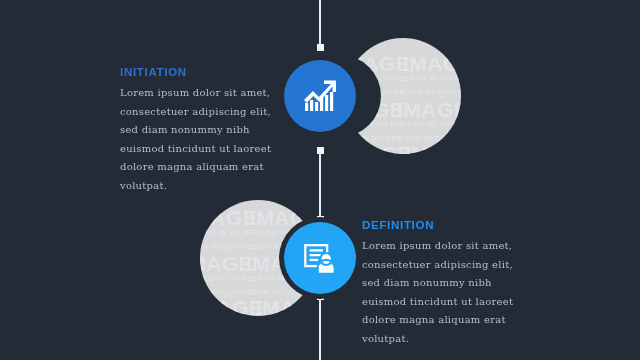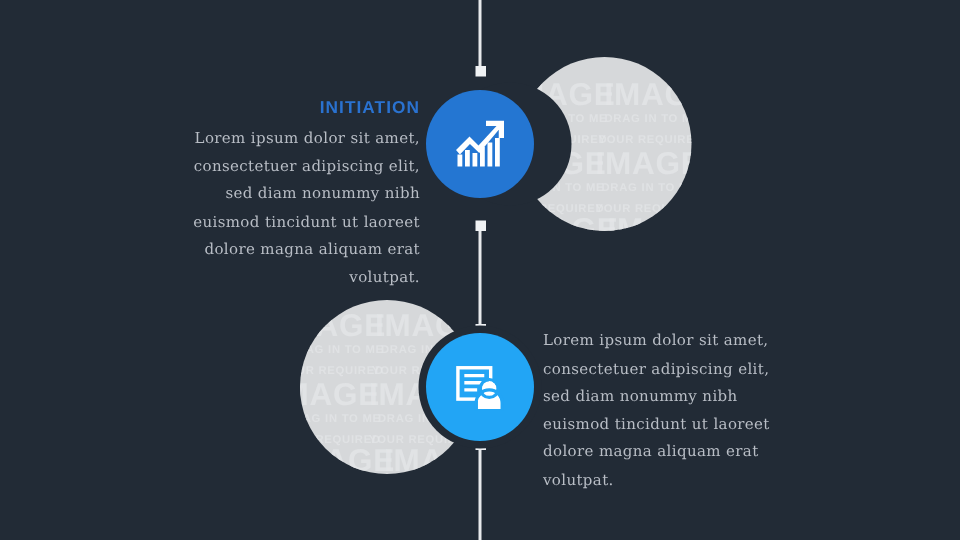--- a/index.html
+++ b/index.html
@@ -86,21 +86,21 @@
   .icon-circle.top    { left: 284px; top: 60px;  background: #2476d2; }
   .icon-circle.bottom { left: 284px; top: 222px; background: #22a5f5; }
   .icon-circle svg { display: block; }
 
   
   .txt { position: absolute; }
   .txt.top {
     left: 120px;
     top: 66px;
     width: 160px;
-    text-align: right;
+    text-align: left;
   }
   .txt.bottom {
     left: 362px;
     top: 219px;
     width: 168px;
     text-align: left;
   }
   .heading {
     font-size: 11.5px;
     font-weight: bold;
@@ -203,16 +203,17 @@
         </g>
         <g fill="none" stroke="#22a5f5" stroke-width="2.2">
           <circle cx="26.5" cy="21" r="6.3"></circle>
           <path d="M17.3 36.6 L17.3 31.2 A9.2 9.2 0 0 1 35.7 31.2 L35.7 36.6"></path>
         </g>
       </svg>
     </span>
   </div>
 
   <div class="txt bottom">
+    <p class="heading bottom">DEFINITION</p>
     <p class="body">Lorem ipsum dolor sit amet, consectetuer adipiscing elit, sed diam nonummy nibh euismod tincidunt ut laoreet dolore magna aliquam erat volutpat.</p>
   </div>
 
 </div>
 
 </body></html>

